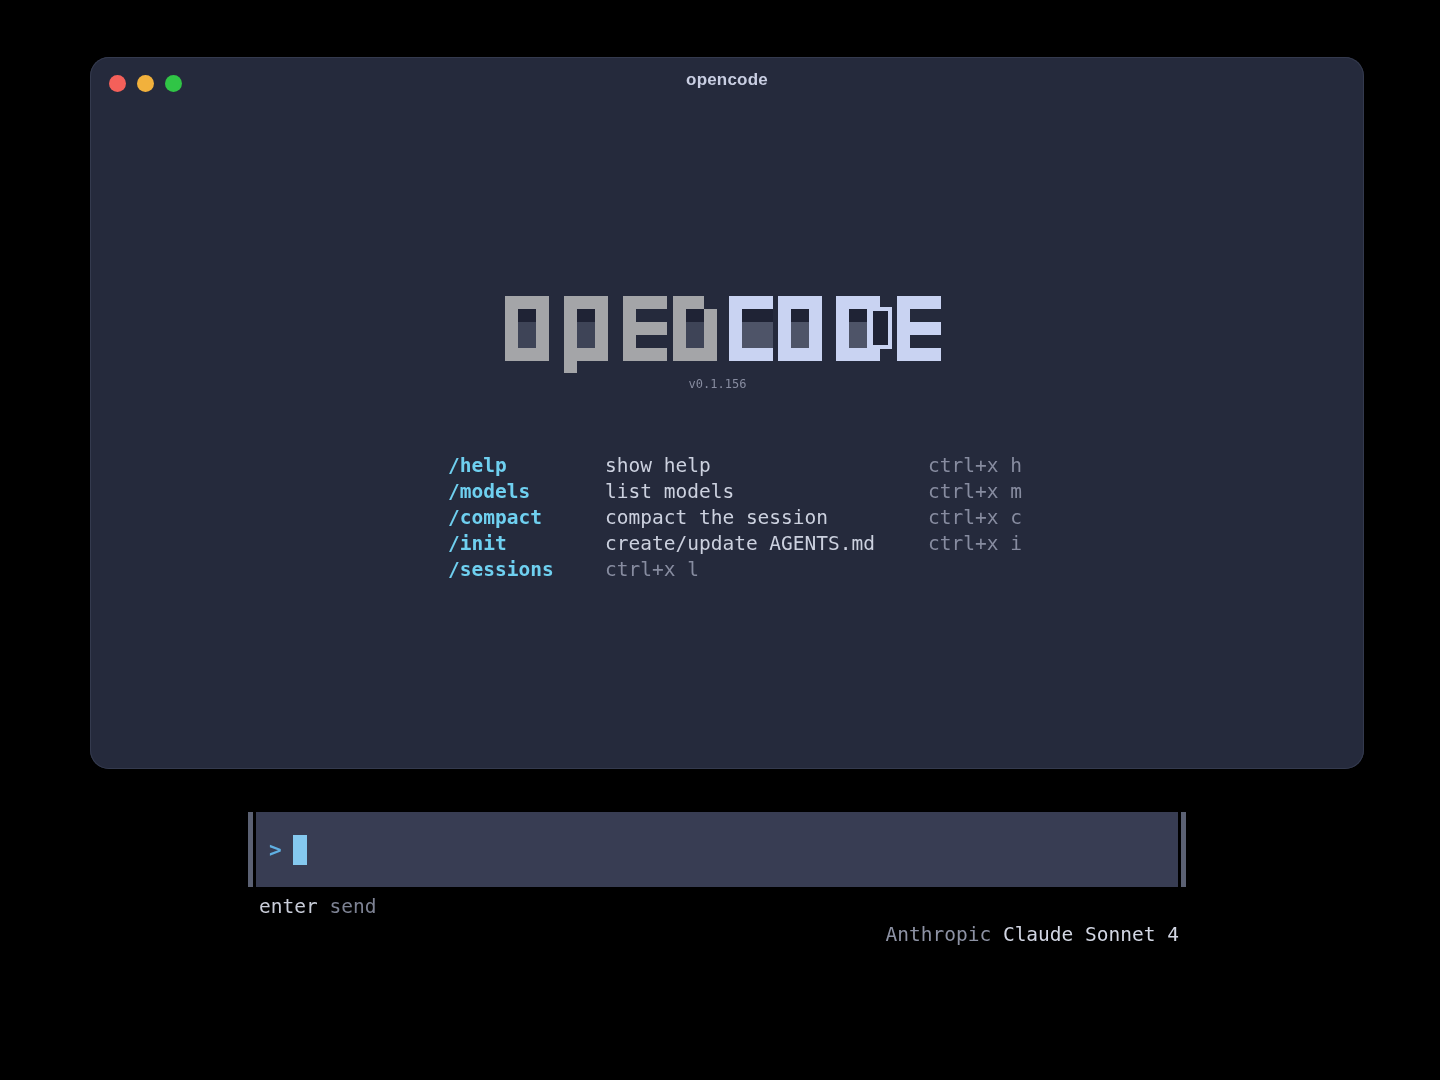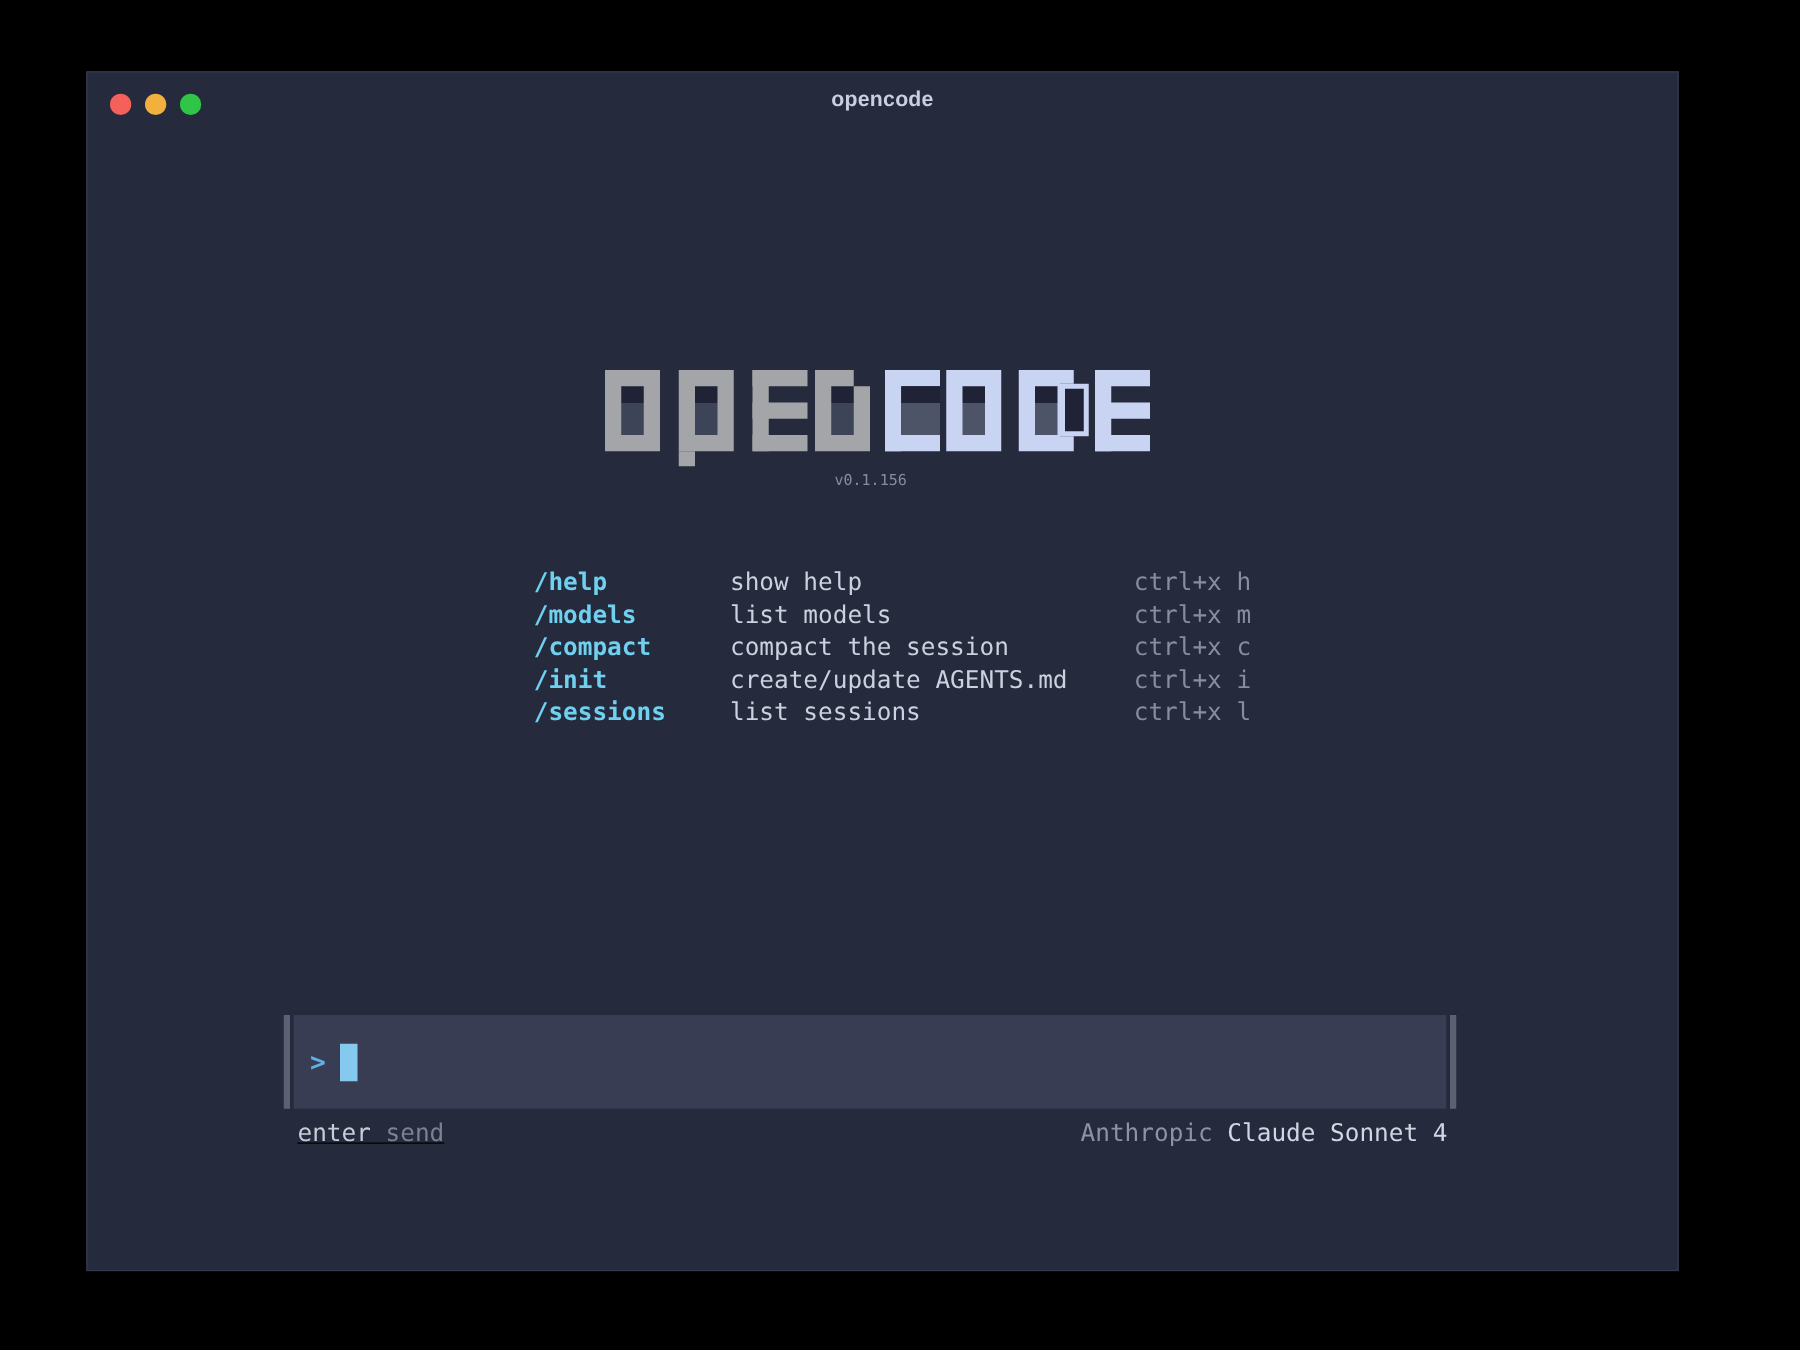--- a/index.html
+++ b/index.html
@@ -17,22 +17,22 @@
     --text-muted:#878ca0;
     --prompt-blue:#5fb0e3;
     --cursor-blue:#85c9ef;
     --title-color:#c9cee2;
   }
   *{margin:0;padding:0;box-sizing:content-box;}
   html,body{width:1440px;height:1080px;overflow:hidden;}
   body{background:var(--page-bg);font-family:"DejaVu Sans Mono",monospace;}
 
   .window{
-    position:absolute;left:69px;top:57px;width:1274px;height:960px;
-    background:var(--win-bg);border-radius:0;
+    position:absolute;left:90px;top:57px;width:1274px;height:712px;
+    background:var(--win-bg);border-radius:19px;
     box-shadow:0 0 0 1px #343a4e inset, 0 25px 70px rgba(0,0,0,.65);
   }
 
   
   .titlebar{position:absolute;left:0;top:0;right:0;height:50px;}
   .traffic{position:absolute;top:18px;left:19px;display:flex;gap:11px;}
   .light{width:17px;height:17px;border-radius:50%;}
   .light.red{background:#f4605a;}
   .light.yellow{background:#f2b13c;}
   .light.green{background:#30c546;}
@@ -81,21 +81,21 @@
   .prompt{position:absolute;left:13px;top:50%;transform:translateY(-50%);
     color:var(--prompt-blue);font-size:21px;font-weight:bold;}
   .cursor{position:absolute;left:37px;top:23px;width:14px;height:30px;
     background:var(--cursor-blue);}
 
   
   .status-row{position:absolute;left:158px;top:838px;width:938px;
     display:flex;justify-content:space-between;font-size:19.5px;line-height:24px;
     padding:0;box-sizing:border-box;white-space:pre;}
   .status-left{padding-left:11px;text-decoration:underline;}
-  .status-right{padding-right:7px;}
+  .status-right{padding-right:7px;margin-top:28px;}
   .hint-key{color:#c9cdd9;}
   .hint-action{color:#7d8293;}
   .provider{color:#8d92a4;}
   .model{color:#d2d6e3;}
 </style>
 </head>
 <body>
 
 <div class="window">
 
@@ -157,21 +157,21 @@
     <div class="cmd-row">
       <span class="cmd-name">/models</span><span class="cmd-desc">list models</span><span class="cmd-key">ctrl+x m</span>
     </div>
     <div class="cmd-row">
       <span class="cmd-name">/compact</span><span class="cmd-desc">compact the session</span><span class="cmd-key">ctrl+x c</span>
     </div>
     <div class="cmd-row">
       <span class="cmd-name">/init</span><span class="cmd-desc">create/update AGENTS.md</span><span class="cmd-key">ctrl+x i</span>
     </div>
     <div class="cmd-row">
-      <span class="cmd-name">/sessions</span><span class="cmd-desc">list sessions</span><span class="cmd-key">ctrl+x l</span>
+      <span class="cmd-name">/sessions</span><span class="cmd-key">ctrl+x l</span>
     </div>
   </div>
 
   <div class="input-wrap">
     <div class="side-bar"></div>
     <div class="gap"></div>
     <div class="input-box" aria-label="">
       <span class="prompt">&gt;</span>
       <span class="cursor"></span>
     </div>

